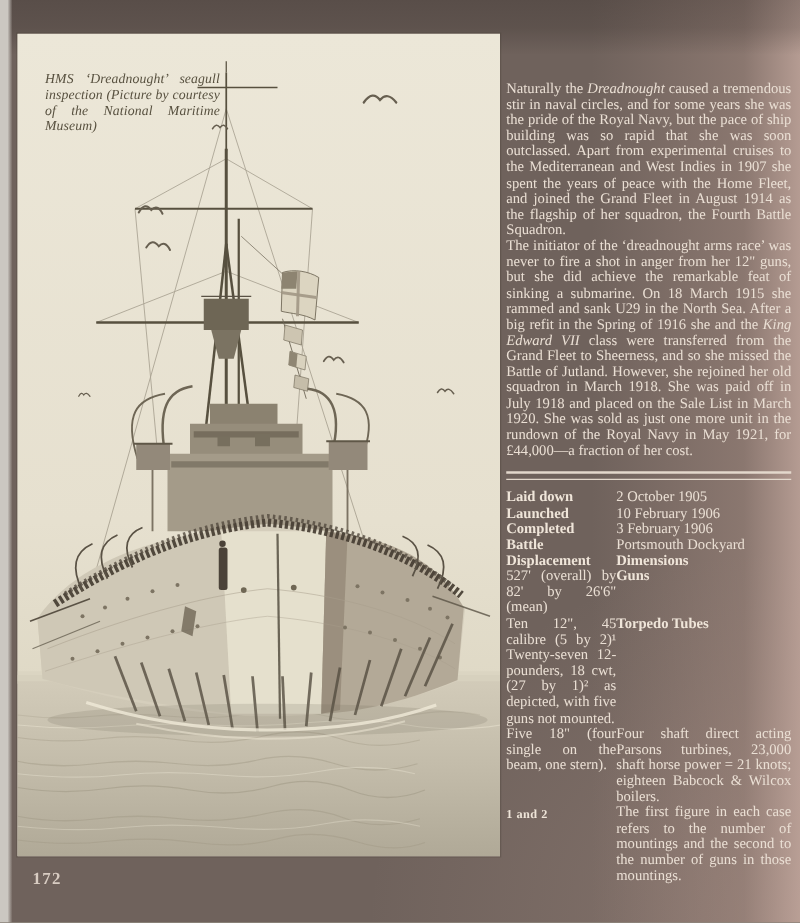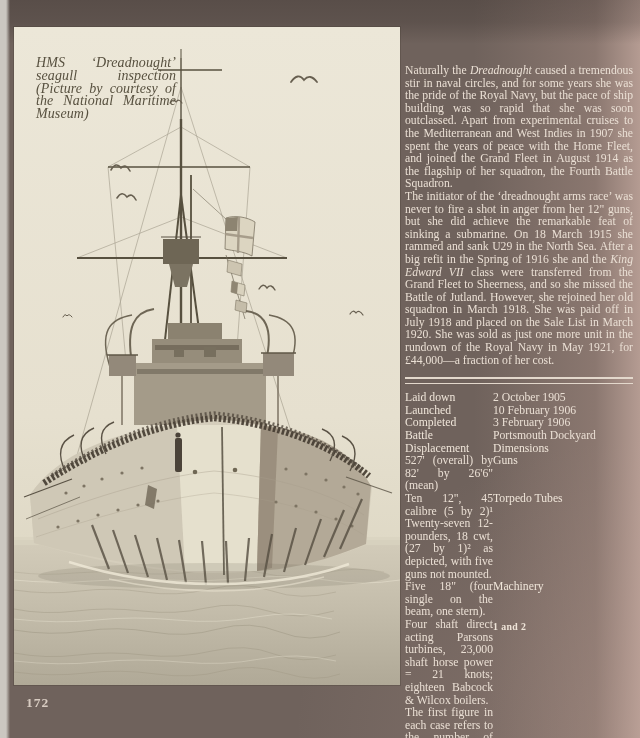--- a/index.html
+++ b/index.html
@@ -17,34 +17,34 @@
       #6f625c;
   }
   .photo {
     position:absolute; left:14px; top:27px; width:386px; height:658px;
     background:#e9e4d5;
     box-shadow: 0 0 0 1px rgba(66,56,48,.28), inset 0 0 70px rgba(118,102,82,.18);
   }
   .photo svg { position:absolute; inset:0; display:block; }
   .caption {
     position:absolute; left:22px; top:30px; width:140px;
-    font-style:italic; font-size:14px; line-height:12.8px;
+    font-style:italic; font-size:11px; line-height:12.8px;
     color:#57503f; text-align:justify; letter-spacing:.1px;
   }
   .article {
     position:absolute; left:405px; top:25px; width:228px;
     color:#eadfd4; font-size:11.7px; line-height:12.6px; text-align:justify;margin-top:40px;
   }
   .paragraphs p { margin:0; }
   .rule-double {
     margin:10px 0 8px; height:4px;
     border-top:2px solid #e3d8cc; border-bottom:1.5px solid #e3d8cc;
   }
   .specs { display:grid; grid-template-columns:88px 140px; }
-  .spec-label { font-weight:normal; color:#efe5d9; }
+  .spec-label { font-weight:bold; color:#efe5d9; }
   .spec-label.note { font-weight:bold; font-size:9.8px; letter-spacing:.4px; padding-top:2px; }
   .spec-value { text-align:justify; }
   .page-number {
     position:absolute; left:26px; top:695px;
     font-size:13.5px; font-weight:bold; color:#d8ccc2; letter-spacing:1px;
   }
 </style>
 </head>
 <body>
 
@@ -244,21 +244,20 @@
         <div class="spec-value">3 February 1906</div>
         <div class="spec-label">Battle</div>
         <div class="spec-value">Portsmouth Dockyard</div>
         <div class="spec-label">Displacement</div>
         <div class="spec-label">Dimensions</div>
         <div class="spec-value">527' (overall) by 82' by 26'6" (mean)</div>
         <div class="spec-label">Guns</div>
         <div class="spec-value">Ten 12", 45 calibre (5 by 2)¹ Twenty-seven 12-pounders, 18 cwt, (27 by 1)² as depicted, with five guns not mounted.</div>
         <div class="spec-label">Torpedo Tubes</div>
         <div class="spec-value">Five 18" (four single on the beam, one stern).</div>
-        <div class="spec-label">Machinery</div>
         <div class="spec-value">Four shaft direct acting Parsons turbines, 23,000 shaft horse power = 21 knots; eighteen Babcock &amp; Wilcox boilers.</div>
         <div class="spec-label note">1 and 2</div>
         <div class="spec-value">The first figure in each case refers to the number of mountings and the second to the number of guns in those mountings.</div>
       </div>
   </div>
 
   <div class="page-number">172</div>
 
 </div>
 

